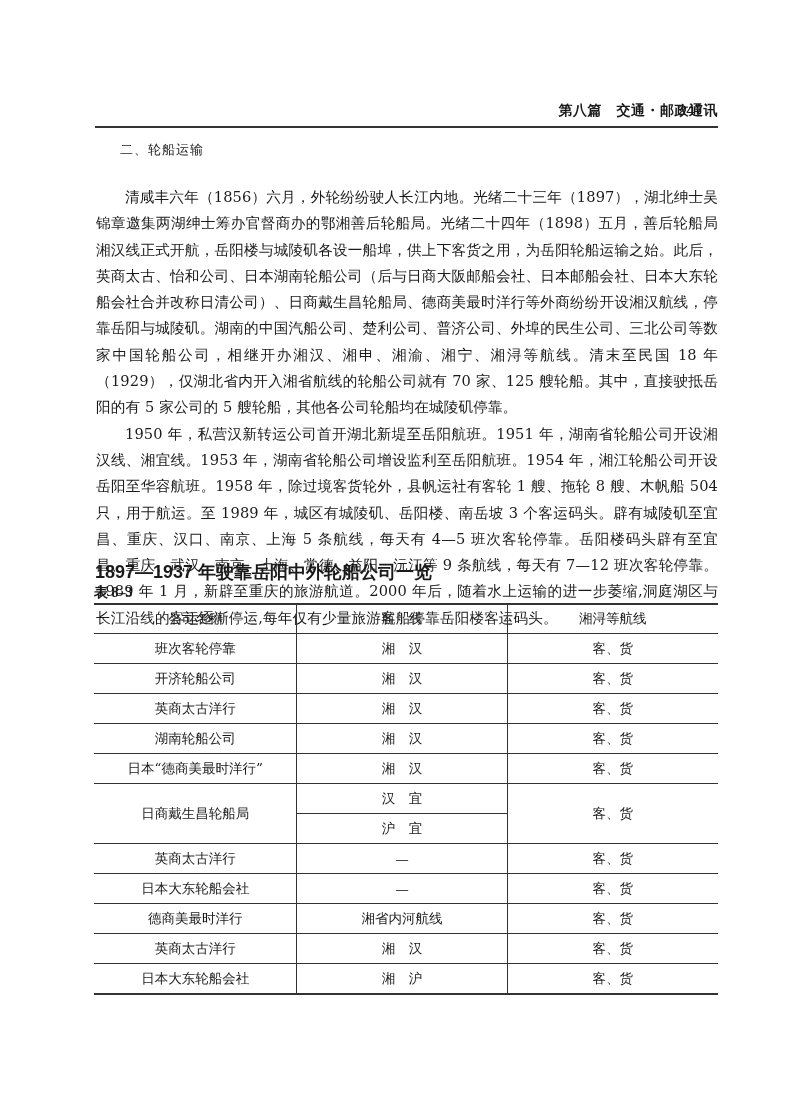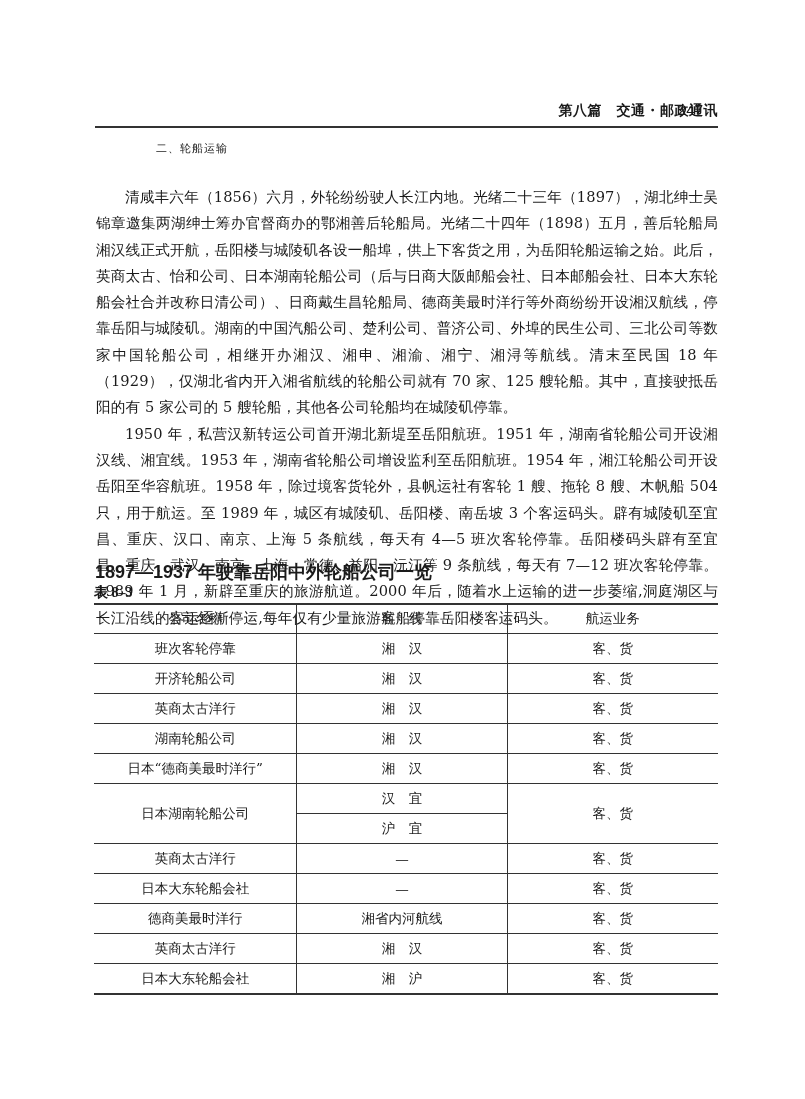--- a/index.html
+++ b/index.html
@@ -16,21 +16,21 @@
     position: absolute; left: 0; right: 0; top: 6px; text-align: right;
     font-family: "DejaVu Sans", "Liberation Sans", sans-serif;
     font-size: 14px; font-weight: bold; letter-spacing: 0.5px;
   }
   .page-number {
     position: absolute; right: 15px; top: 5px;
     font-family: "Liberation Sans", sans-serif; font-size: 15px;
   }
   .section-heading {
     position: absolute; left: 120px; top: 141px;
-    font-size: 11px; letter-spacing: 1px; margin-left: 36px;
+    font-size: 13px; letter-spacing: 1px;
   }
   .body-text {
     position: absolute; left: 96px; top: 184px; width: 622px;
     font-size: 14.6px; line-height: 26.3px; text-align: justify;
     letter-spacing: 0.15px;
   }
   .body-text p { margin: 0; text-indent: 29px; }
   .table-title {
     position: absolute; left: 95px; width: 623px; top: 560px; text-align: left;
     font-family: "Liberation Sans", "DejaVu Sans", sans-serif;
@@ -75,21 +75,21 @@
 </div>
 
 <div class="table-title">1897—1937 年驶靠岳阳中外轮船公司一览</div>
 <div class="table-label">表 8–3</div>
 
 <table class="data-table">
   <thead>
     <tr>
       <th class="col-1">公司名称</th>
       <th class="col-2">航　线</th>
-      <th class="col-3">航运业务</th>
+      <th class="col-3">湘浔等航线</th>
     </tr>
   </thead>
   <tbody>
     <tr>
       <td>班次客轮停靠</td>
       <td>湘　汉</td>
       <td>客、货</td>
     </tr>
     <tr>
       <td>开济轮船公司</td>
@@ -105,21 +105,21 @@
       <td>湖南轮船公司</td>
       <td>湘　汉</td>
       <td>客、货</td>
     </tr>
     <tr>
       <td>日本“德商美最时洋行”</td>
       <td>湘　汉</td>
       <td>客、货</td>
     </tr>
     <tr>
-      <td rowspan="2">日本湖南轮船公司</td>
+      <td rowspan="2">日商戴生昌轮船局</td>
       <td>汉　宜</td>
       <td rowspan="2">客、货</td>
     </tr>
     <tr class="sub-row">
       <td>沪　宜</td>
     </tr>
     <tr>
       <td>英商太古洋行</td>
       <td>—</td>
       <td>客、货</td>

